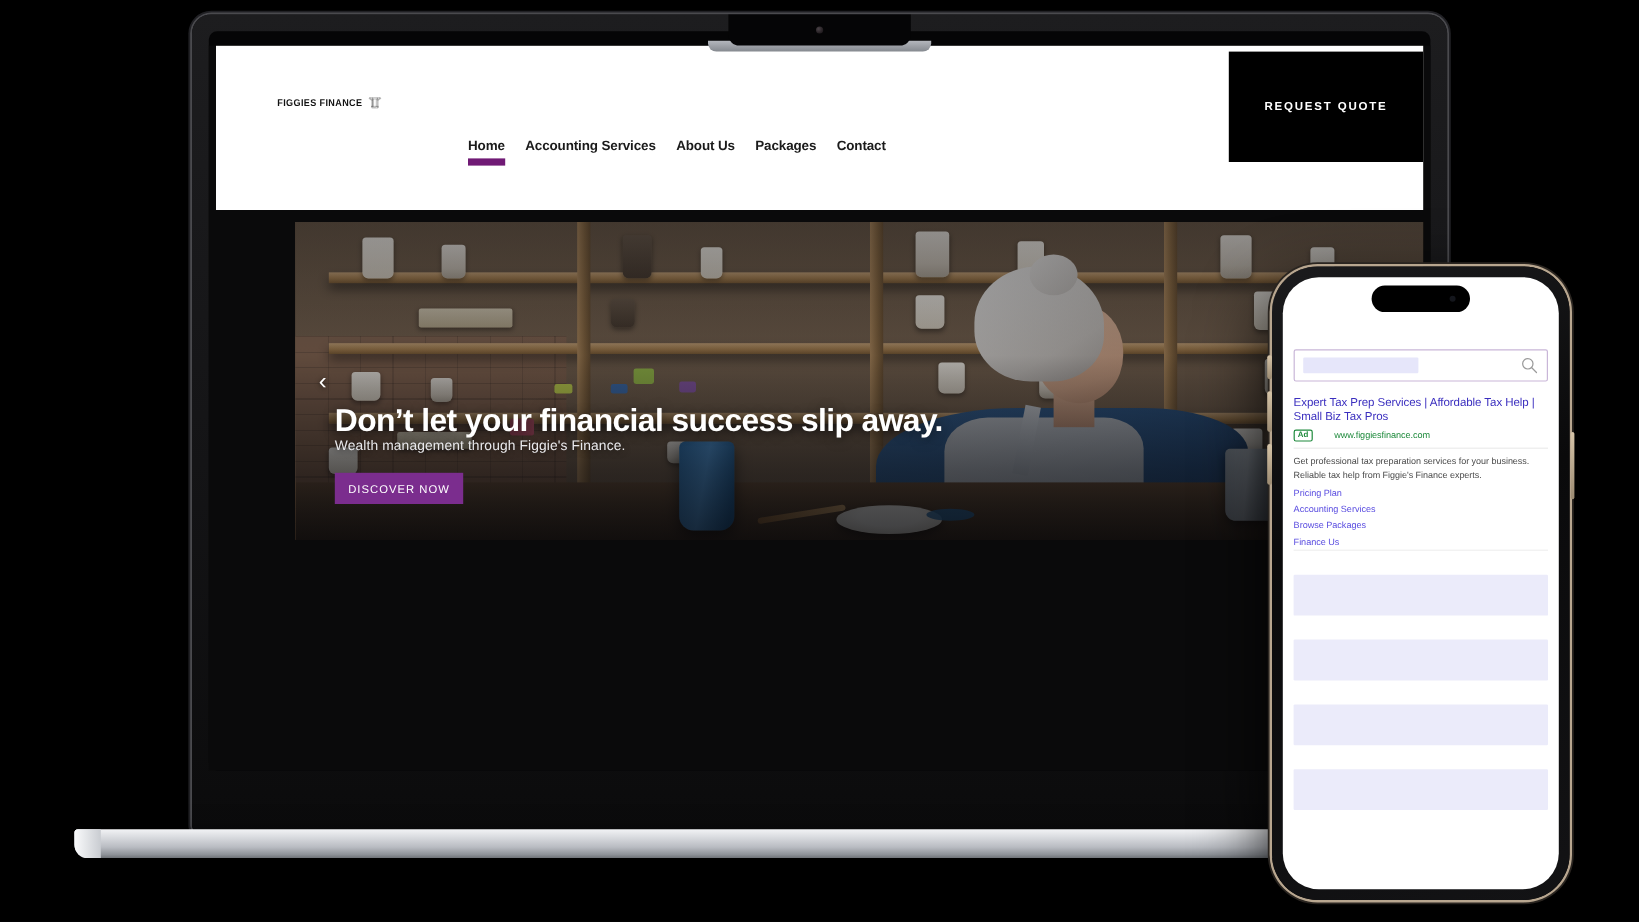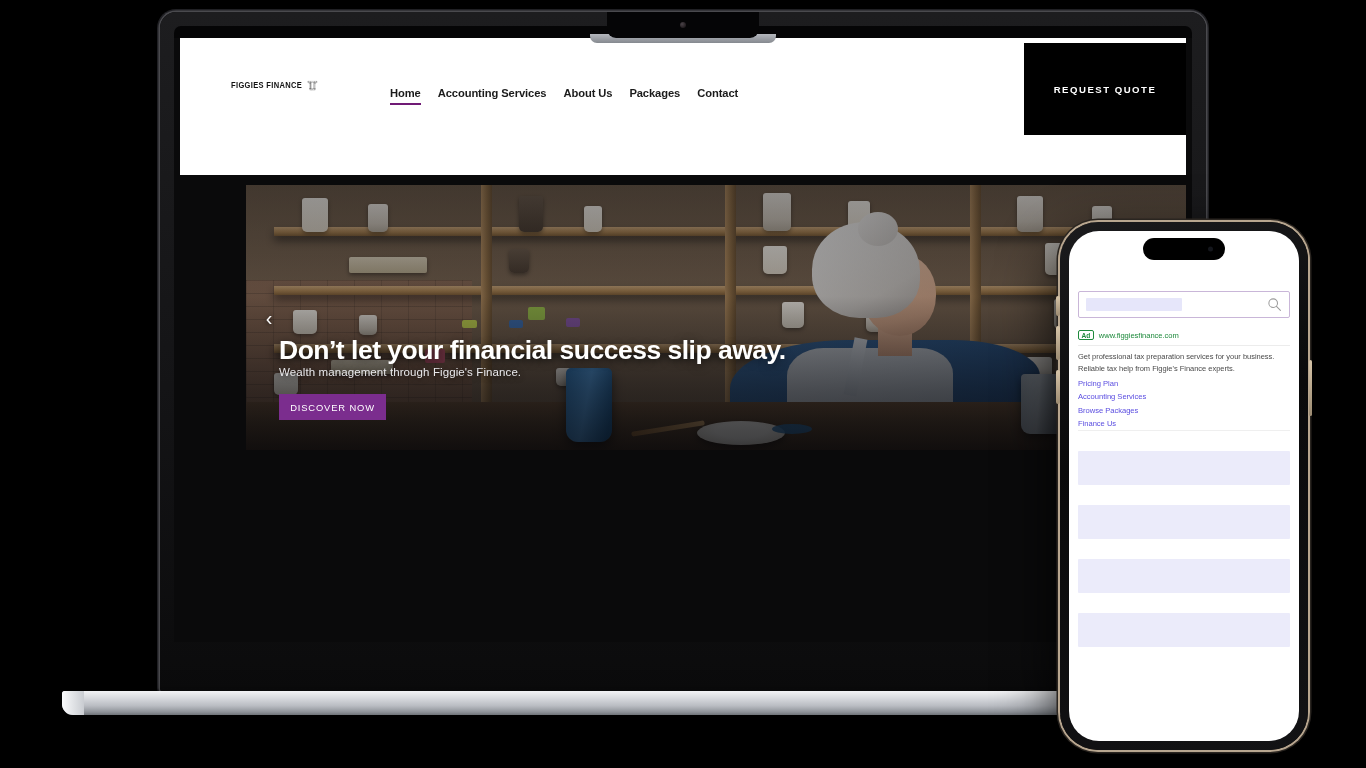--- a/index.html
+++ b/index.html
@@ -60,21 +60,21 @@
 
   .site-nav {
     position:absolute; left:210px; top:49px;
     display:flex; align-items:baseline; gap:17px;
   }
   .nav-link {
     font-size:11.2px; font-weight:700; color:#1b1b1b;
     letter-spacing:-.1px; white-space:nowrap; cursor:pointer;
     padding-bottom:4px; text-decoration:none;
   }
-  .nav-link.active { border-bottom:2px solid #701a75; }
+  .nav-link.active { border-bottom:6px solid #701a75;margin-top:29px; }
 
   .quote-btn {
     position:absolute; right:0; top:5px; width:162px; height:92px;
     background:#000; color:#fff; border:none; cursor:pointer;
     font-size:9.6px; font-weight:700; letter-spacing:1.5px;
     display:flex; align-items:center; justify-content:center;
   }
 
   
   .hero {
@@ -302,21 +302,21 @@
   }
 
   .ad-card {
     margin-top:12px; border-bottom:1px solid #efefef; padding-bottom:2px;
   }
   .ad-title {
     color:#3b2fbf; font-size:9.6px; font-weight:400; line-height:1.28;
     cursor:pointer; letter-spacing:-.05px;
   }
   .ad-urlrow {
-    display:flex; align-items:center; gap:5px; margin-top:3px;
+    display:flex; align-items:center; gap:18px; margin-top:3px;
   }
   .ad-badge {
     border:1px solid #1e8a3c; color:#1e8a3c; border-radius:2px;
     font-size:6.6px; font-weight:700; padding:.5px 2.5px; line-height:1.1;
   }
   .ad-url { color:#1e8a3c; font-size:7.6px; letter-spacing:-.05px; }
   .ad-divider { height:1px; background:#ececec; margin:5px 0 5px; }
   .ad-desc {
     color:#4a4a4a; font-size:7.5px; line-height:1.52; letter-spacing:-.02px;
   }
@@ -488,20 +488,21 @@
         <div class="search-fill"></div>
         <div class="search-icon-btn">
           <svg viewBox="0 0 16 16" width="15" height="15">
             <circle cx="6.6" cy="6.6" r="4.6" fill="none" stroke="#9a9a9a" stroke-width="1.1"></circle>
             <line x1="10.1" y1="10.1" x2="14.3" y2="14.3" stroke="#9a9a9a" stroke-width="1.1" stroke-linecap="round"></line>
           </svg>
         </div>
       </div>
 
       <div class="ad-card">
+        <div class="ad-title">Expert Tax Prep Services | Affordable Tax Help | Small Biz Tax Pros</div>
 
         <div class="ad-urlrow">
           <span class="ad-badge">Ad</span>
           <span class="ad-url">www.figgiesfinance.com</span>
         </div>
 
         <div class="ad-divider"></div>
 
         <div class="ad-desc">Get professional tax preparation services for your business. Reliable tax help from Figgie's Finance experts.</div>
 

